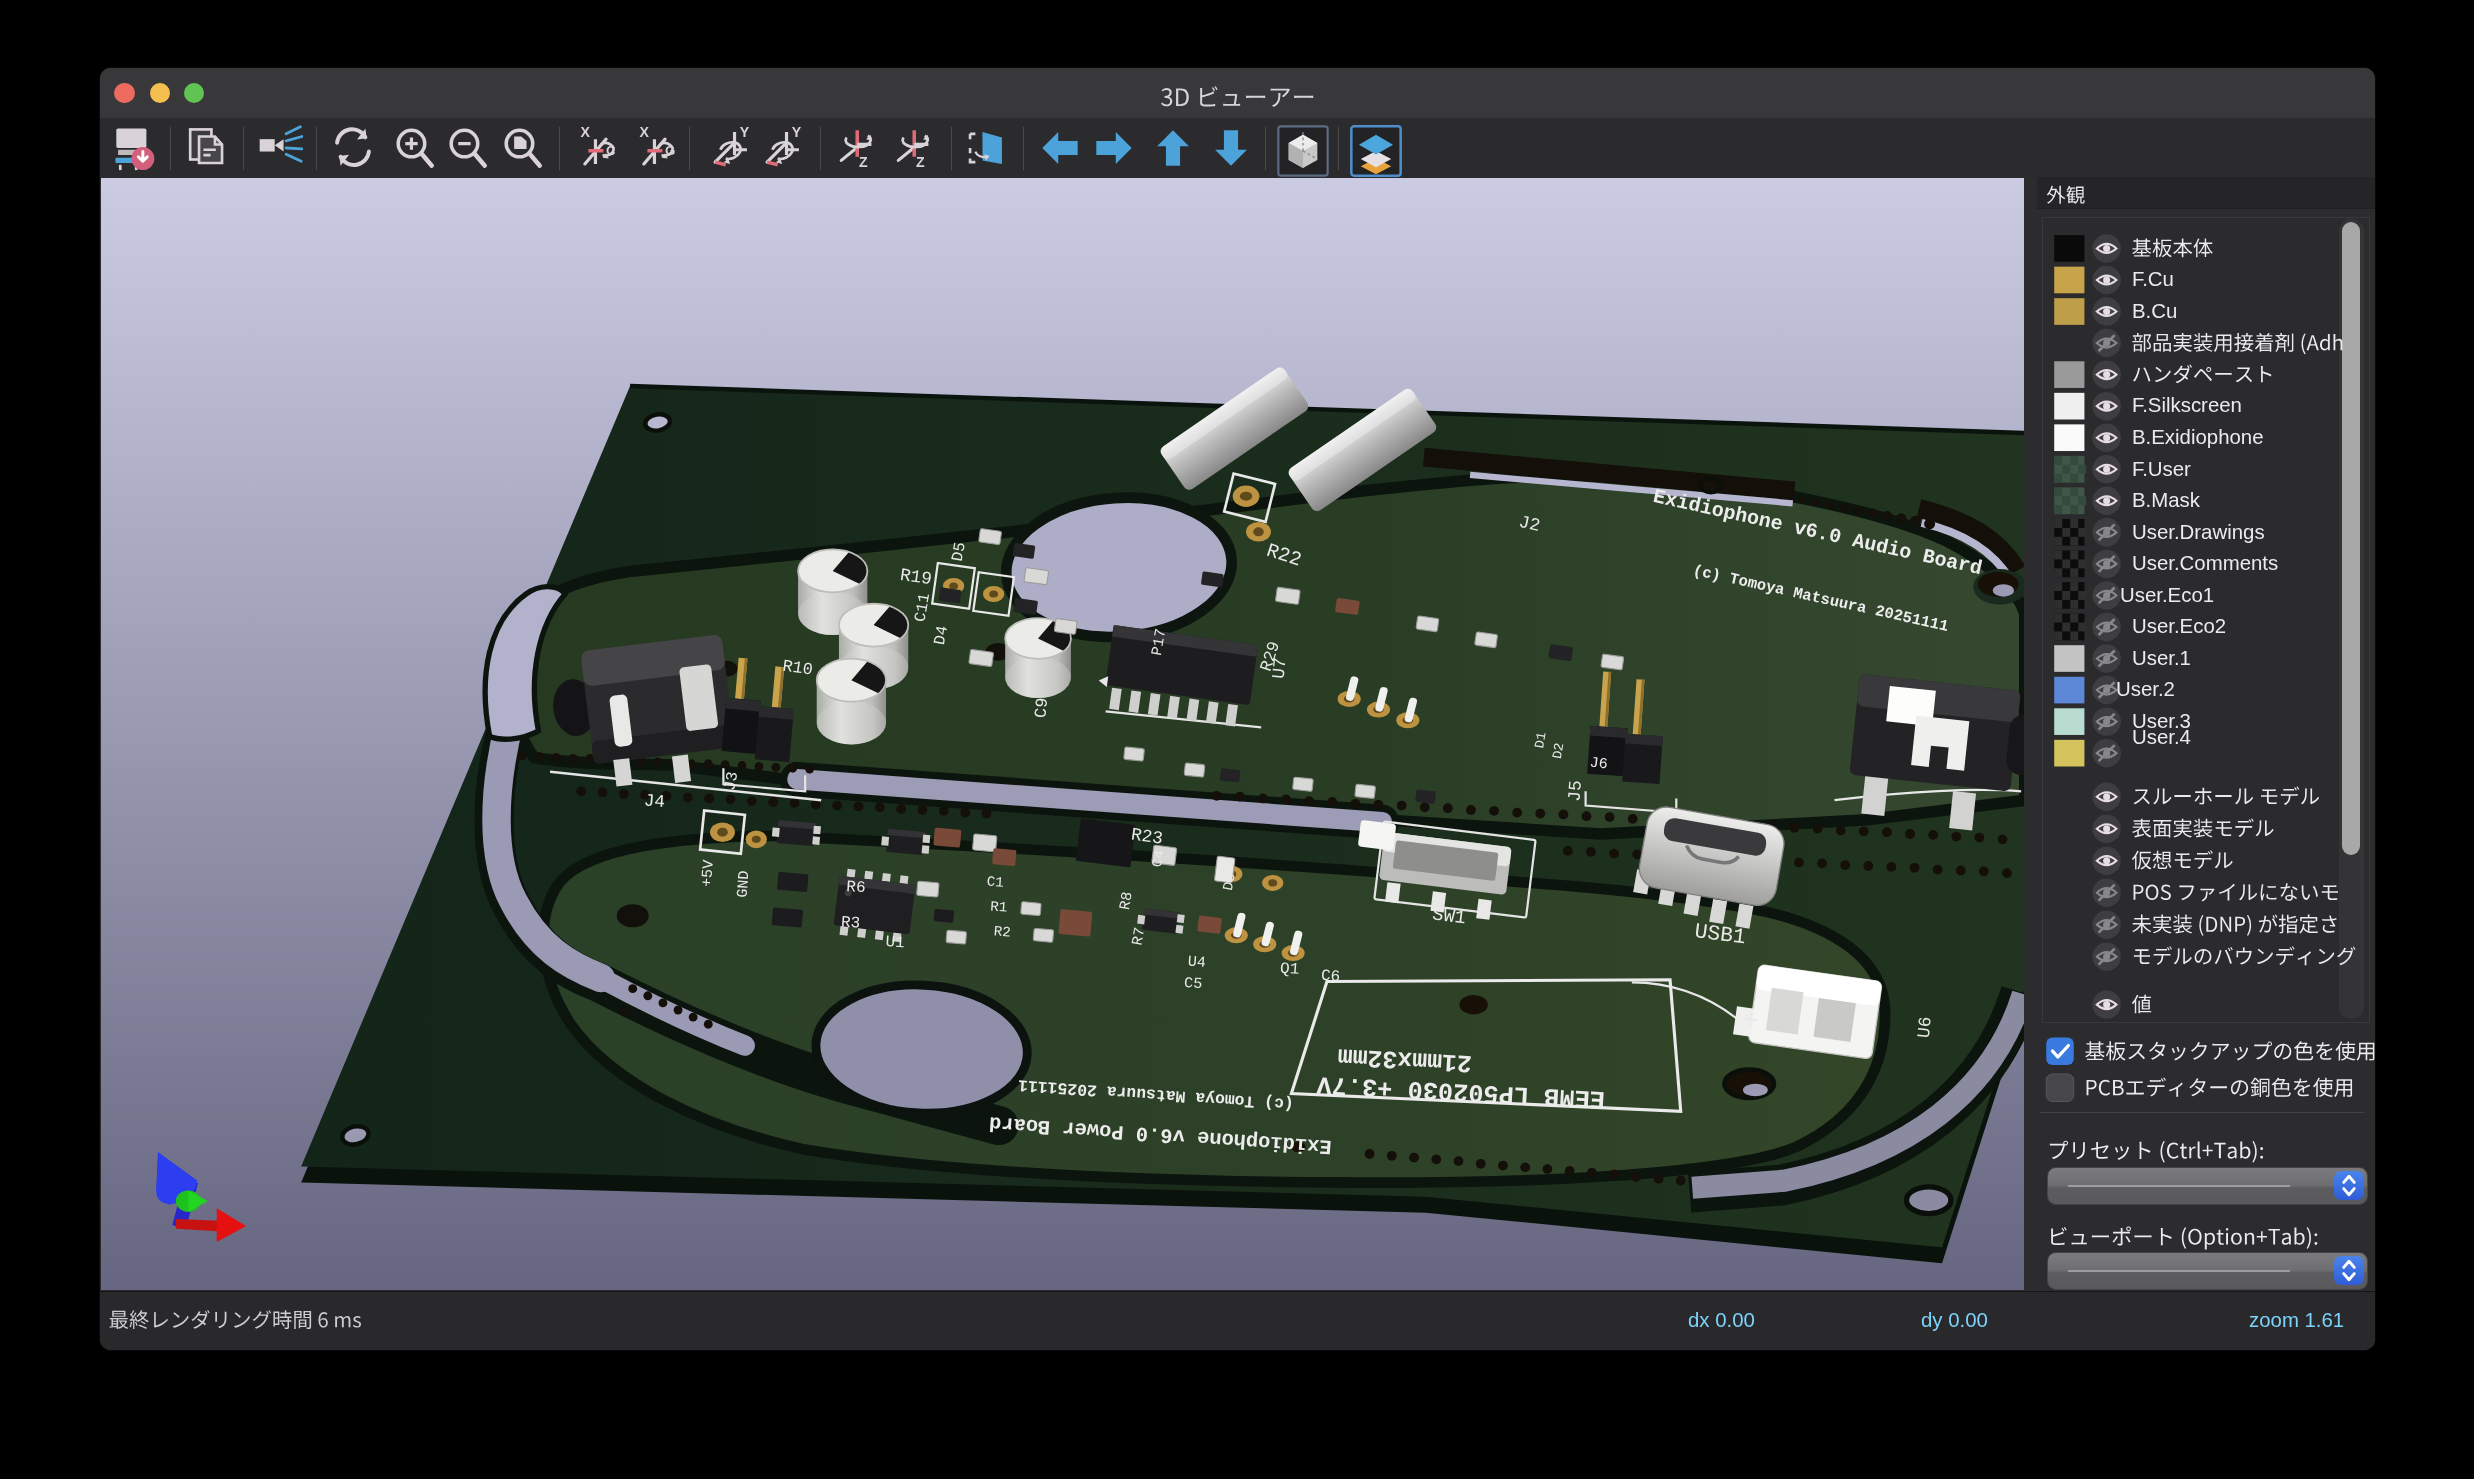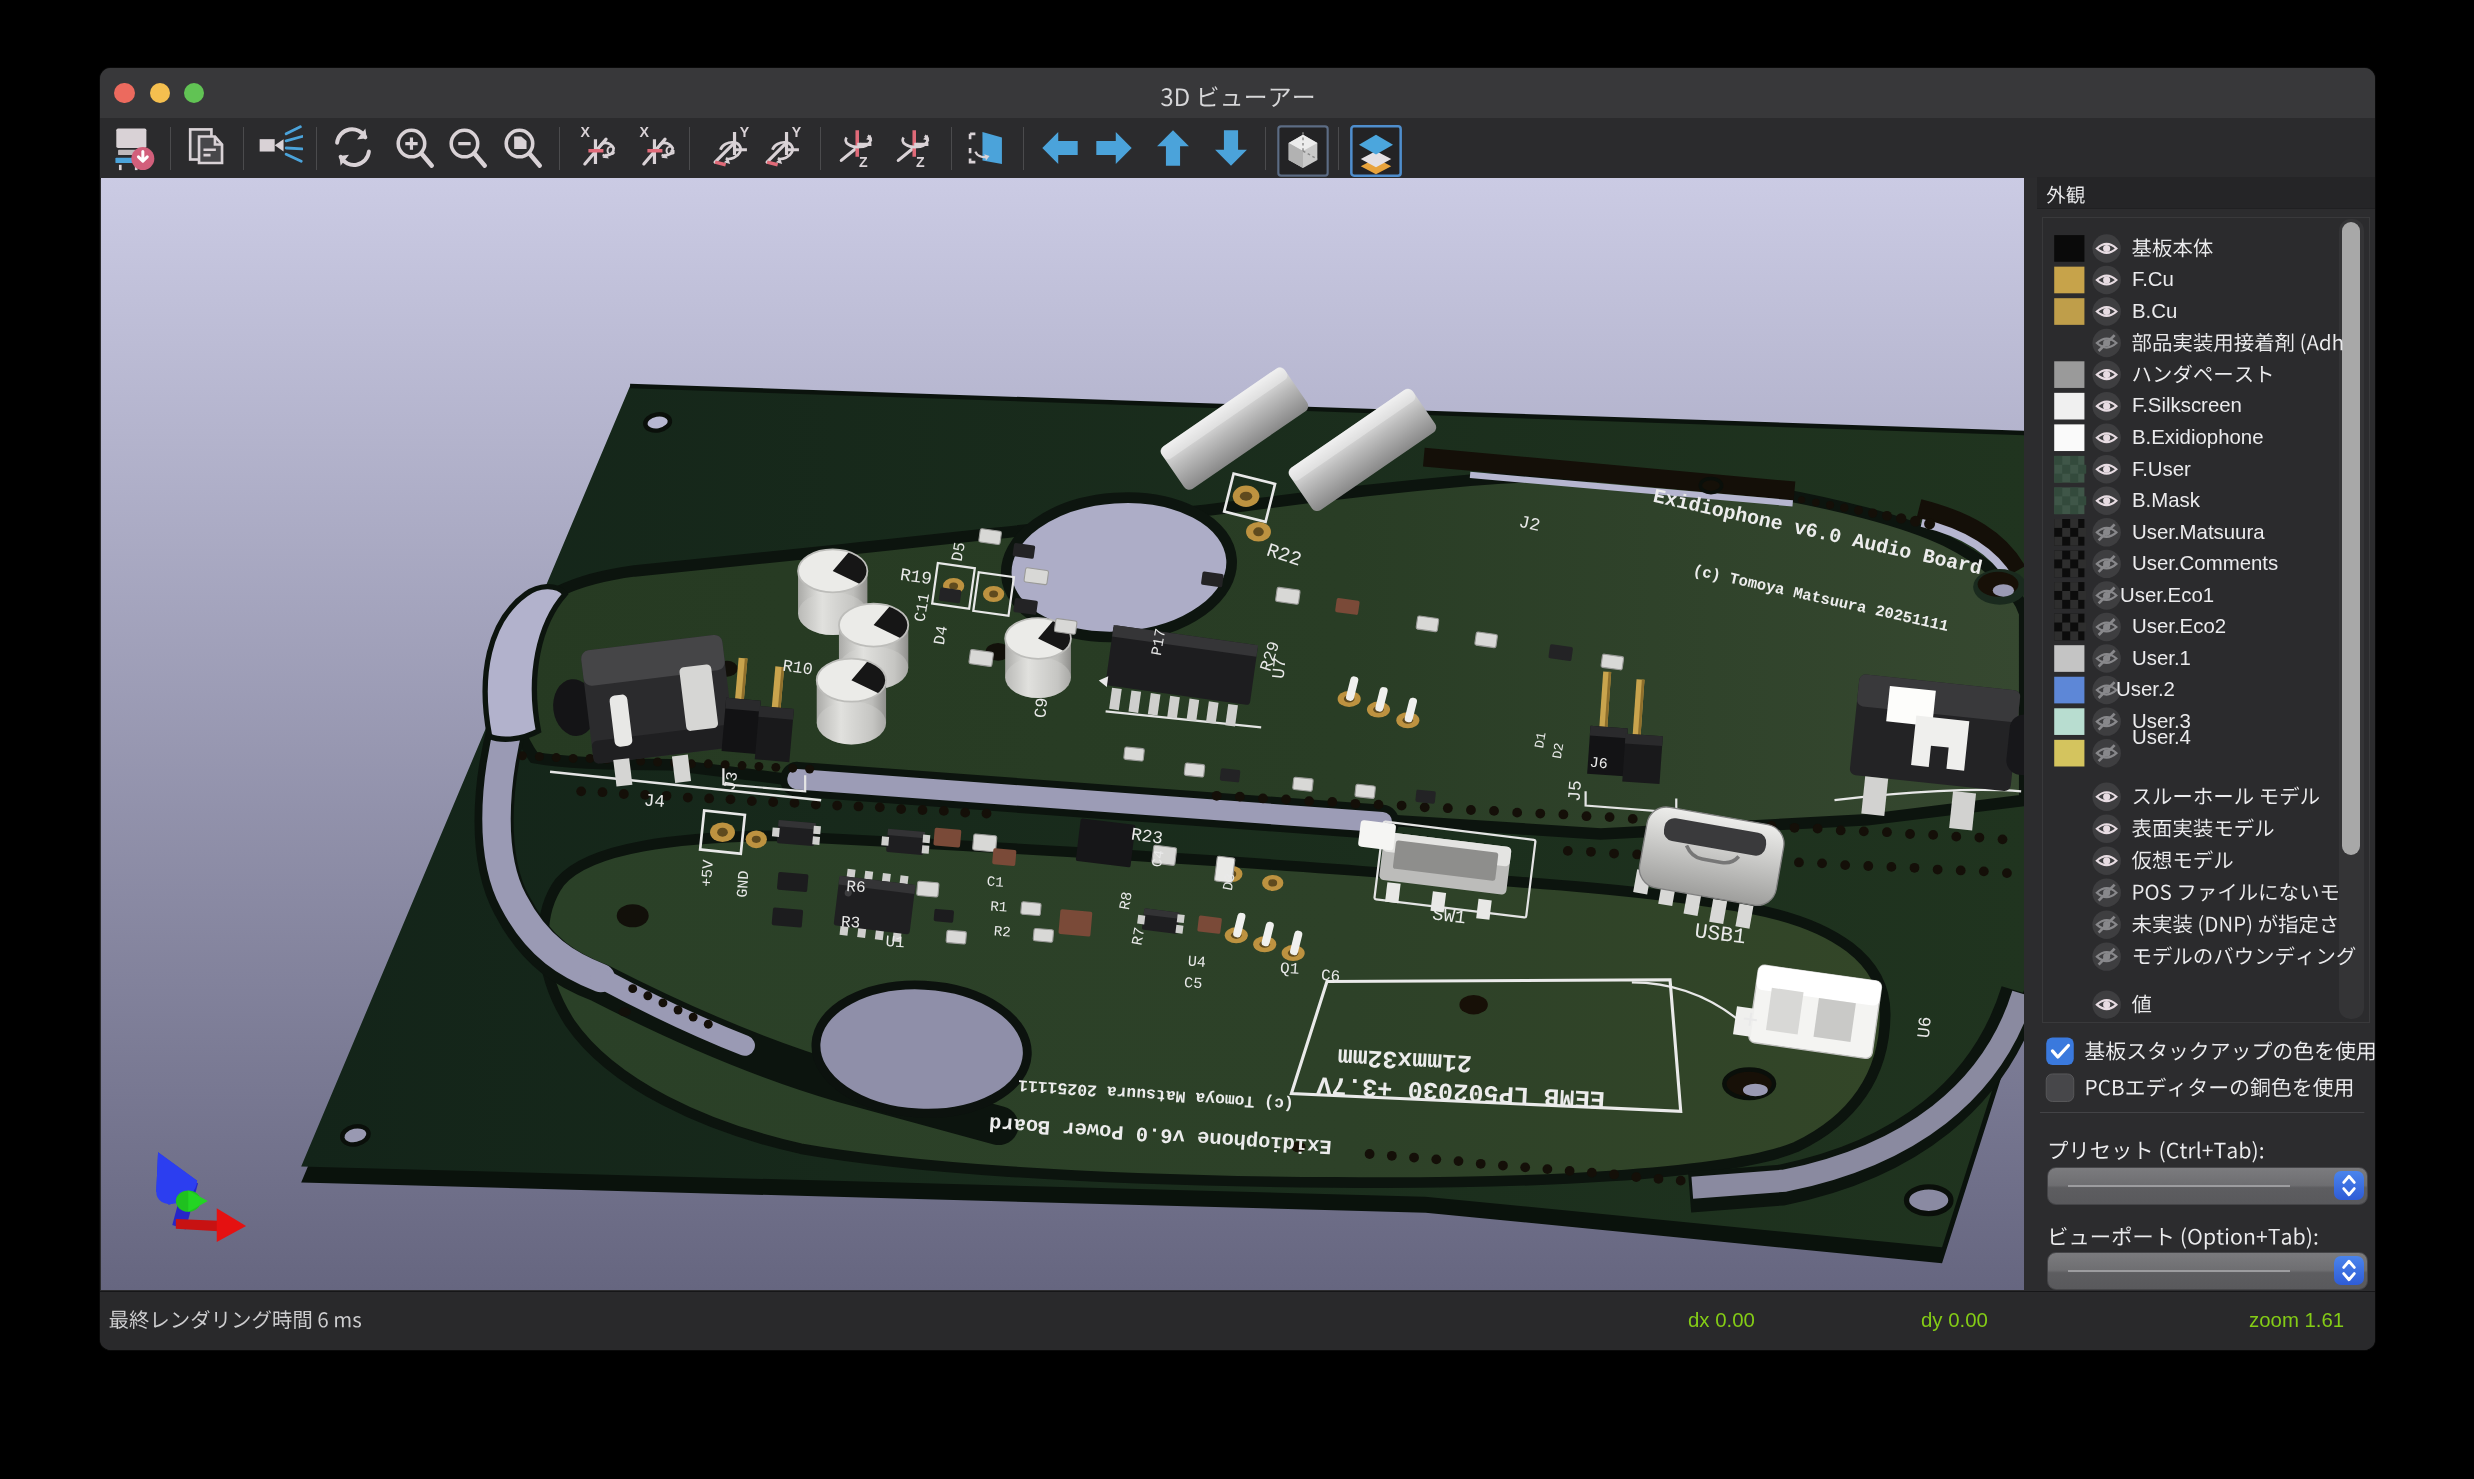--- a/index.html
+++ b/index.html
@@ -9,21 +9,21 @@
 #tool{position:absolute;left:0;top:50px;width:100%;height:60px;background:#2b2b2d;border-bottom:0.9px solid #1d1d1f}
 .sep{position:absolute;top:9px;width:0.9px;height:43px;background:#4b4b4d}
 .ticon{position:absolute;top:7.1px}
 #vp{position:absolute;left:0.9px;top:110px;width:1923px;height:1112px;
 background:linear-gradient(180deg,#cbcbe4 0%,#666680 100%)}
 #rp{position:absolute;left:1924px;top:110px;width:393px;height:1113px;background:#2c2c2e}
 #rphead{position:absolute;left:13.3px;top:-0.9px;width:338px;height:31px;background:#252527;border-bottom:0.9px solid #202022}
 #list{position:absolute;left:18px;top:39px;width:326px;height:804px;background:#2b2b2d;border:0.9px solid #39393b}
 .rowlab{position:absolute;left:107px;font-size:20.4px;color:#ebebed;white-space:nowrap}
 #sbar{position:absolute;left:0;top:1223px;width:100%;height:59px;background:#29292b;border-top:0.9px solid #161618}
-.stxt{position:absolute;top:17px;font-size:20.4px;color:#84cc16}
+.stxt{position:absolute;top:17px;font-size:20.4px;color:#7dd3fc}
 .drop{position:absolute;left:23px;width:319px;height:36px;border-radius:9px;border:0.9px solid #454548;
 background:linear-gradient(180deg,#7b7b7e 0%,#6e6e71 48%,#5d5d60 55%,#59595c 100%)}
 .dline{position:absolute;left:19.6px;top:17px;height:1.8px;background:#9c9c9f}
 .dstep{position:absolute;right:2.7px;top:2.7px;width:30px;height:29px;border-radius:7.1px;
 background:linear-gradient(180deg,#4a84ec,#2f5cd6)}
 </style></head>
 <body>
 <div id="win">
   <div id="tbar">
     <div class="tl" style="left:14.2px;background:#ec6a5e"></div>
@@ -853,21 +853,21 @@
         <rect x="18" y="1051" width="365" height="1" fill="#48484b"></rect>
         <path transform="translate(26.0,1103.0)" d="M19.3 -17.2 Q19.3 -16.6 19.8 -16.1 Q20.2 -15.7 20.9 -15.7 Q21.6 -15.7 22.0 -16.1 Q22.5 -16.6 22.5 -17.2 Q22.5 -17.9 22.0 -18.4 Q21.6 -18.8 20.9 -18.8 Q20.2 -18.8 19.8 -18.4 Q19.3 -17.9 19.3 -17.2 Z M18.2 -17.2 Q18.2 -18.0 18.6 -18.6 Q19.0 -19.2 19.6 -19.6 Q20.2 -19.9 20.9 -19.9 Q21.7 -19.9 22.3 -19.6 Q22.9 -19.2 23.2 -18.6 Q23.6 -18.0 23.6 -17.2 Q23.6 -16.5 23.2 -15.9 Q22.9 -15.3 22.3 -14.9 Q21.7 -14.5 20.9 -14.5 Q20.2 -14.5 19.6 -14.9 Q19.0 -15.3 18.6 -15.9 Q18.2 -16.5 18.2 -17.2 Z M20.3 -15.6 Q20.2 -15.4 20.1 -15.1 Q20.0 -14.8 20.0 -14.4 Q19.8 -13.5 19.4 -12.3 Q19.1 -11.2 18.7 -10.0 Q18.2 -8.8 17.7 -7.6 Q17.1 -6.5 16.4 -5.6 Q15.3 -4.2 13.9 -3.0 Q12.6 -1.8 10.8 -0.8 Q9.1 0.2 6.9 0.8 L5.3 -1.0 Q7.6 -1.5 9.3 -2.4 Q11.1 -3.2 12.4 -4.4 Q13.6 -5.5 14.7 -6.7 Q15.5 -7.8 16.1 -9.2 Q16.8 -10.6 17.2 -12.0 Q17.6 -13.4 17.8 -14.5 Q17.4 -14.5 16.5 -14.5 Q15.6 -14.5 14.3 -14.5 Q13.0 -14.5 11.6 -14.5 Q10.3 -14.5 9.0 -14.5 Q7.7 -14.5 6.8 -14.5 Q5.9 -14.5 5.5 -14.5 Q4.8 -14.5 4.2 -14.5 Q3.6 -14.5 3.1 -14.5 L3.1 -16.6 Q3.5 -16.6 3.9 -16.5 Q4.3 -16.5 4.7 -16.5 Q5.1 -16.4 5.5 -16.4 Q5.8 -16.4 6.5 -16.4 Q7.3 -16.4 8.3 -16.4 Q9.3 -16.4 10.5 -16.4 Q11.7 -16.4 12.8 -16.4 Q14.0 -16.4 14.9 -16.4 Q15.9 -16.4 16.6 -16.4 Q17.3 -16.4 17.6 -16.4 Q17.8 -16.4 18.2 -16.5 Q18.5 -16.5 18.8 -16.6 L20.3 -15.6 Z M42.6 -18.2 Q42.6 -17.8 42.6 -17.2 Q42.5 -16.7 42.5 -16.1 Q42.5 -15.7 42.5 -14.9 Q42.5 -14.2 42.5 -13.4 Q42.5 -12.7 42.5 -12.2 Q42.5 -10.1 42.4 -8.6 Q42.2 -7.1 41.9 -6.0 Q41.6 -4.9 41.2 -4.1 Q40.7 -3.3 40.0 -2.5 Q39.3 -1.6 38.3 -0.9 Q37.3 -0.2 36.2 0.2 Q35.2 0.7 34.3 1.0 L32.8 -0.7 Q34.4 -1.1 35.9 -1.8 Q37.4 -2.6 38.5 -3.9 Q39.1 -4.6 39.5 -5.4 Q39.9 -6.2 40.1 -7.1 Q40.3 -8.1 40.4 -9.4 Q40.5 -10.6 40.5 -12.3 Q40.5 -12.8 40.5 -13.5 Q40.5 -14.3 40.5 -15.0 Q40.5 -15.7 40.5 -16.1 Q40.5 -16.7 40.5 -17.2 Q40.4 -17.8 40.4 -18.2 L42.6 -18.2 Z M31.5 -18.0 Q31.5 -17.7 31.4 -17.2 Q31.4 -16.7 31.4 -16.3 Q31.4 -16.1 31.4 -15.5 Q31.4 -15.0 31.4 -14.1 Q31.4 -13.3 31.4 -12.4 Q31.4 -11.5 31.4 -10.6 Q31.4 -9.8 31.4 -9.2 Q31.4 -8.5 31.4 -8.3 Q31.4 -7.8 31.4 -7.3 Q31.5 -6.8 31.5 -6.5 L29.3 -6.5 Q29.3 -6.7 29.4 -7.2 Q29.4 -7.8 29.4 -8.3 Q29.4 -8.5 29.4 -9.2 Q29.4 -9.8 29.4 -10.7 Q29.4 -11.5 29.4 -12.4 Q29.4 -13.3 29.4 -14.1 Q29.4 -15.0 29.4 -15.5 Q29.4 -16.1 29.4 -16.3 Q29.4 -16.6 29.4 -17.2 Q29.3 -17.7 29.3 -18.0 L31.5 -18.0 Z M55.3 -3.1 Q55.3 -3.6 55.3 -4.6 Q55.3 -5.7 55.3 -6.9 Q55.3 -8.2 55.3 -9.6 Q55.3 -11.0 55.3 -12.3 Q55.3 -13.6 55.3 -14.6 Q55.3 -15.7 55.3 -16.3 Q55.3 -16.7 55.3 -17.1 Q55.3 -17.5 55.3 -17.8 Q55.2 -18.2 55.2 -18.5 L57.5 -18.5 Q57.4 -18.0 57.3 -17.4 Q57.3 -16.9 57.3 -16.3 Q57.3 -15.7 57.3 -14.7 Q57.3 -13.7 57.3 -12.4 Q57.3 -11.2 57.3 -9.9 Q57.3 -8.6 57.3 -7.4 Q57.3 -6.2 57.3 -5.2 Q57.3 -4.2 57.3 -3.6 Q57.3 -2.8 57.6 -2.3 Q57.8 -1.8 58.6 -1.6 Q59.3 -1.4 60.8 -1.4 Q62.2 -1.4 63.4 -1.5 Q64.7 -1.6 65.9 -1.7 Q67.1 -1.9 68.2 -2.1 L68.2 -0.1 Q67.1 0.1 65.9 0.2 Q64.8 0.3 63.4 0.4 Q62.1 0.4 60.6 0.4 Q59.0 0.4 57.9 0.2 Q56.9 -0.0 56.3 -0.4 Q55.8 -0.9 55.5 -1.5 Q55.3 -2.2 55.3 -3.1 Z M69.3 -13.8 Q69.2 -13.6 69.0 -13.4 Q68.8 -13.1 68.7 -12.8 Q68.3 -12.1 67.7 -11.2 Q67.2 -10.3 66.5 -9.4 Q65.9 -8.4 65.2 -7.5 Q64.5 -6.6 63.8 -5.9 L62.1 -6.9 Q63.0 -7.7 63.8 -8.7 Q64.7 -9.8 65.3 -10.8 Q66.0 -11.9 66.4 -12.6 Q66.2 -12.5 65.4 -12.4 Q64.6 -12.2 63.3 -11.9 Q62.0 -11.7 60.5 -11.4 Q58.9 -11.1 57.3 -10.7 Q55.7 -10.4 54.2 -10.1 Q52.7 -9.8 51.6 -9.6 Q50.4 -9.3 49.8 -9.2 L49.4 -11.2 Q50.1 -11.3 51.2 -11.5 Q52.4 -11.7 53.9 -11.9 Q55.3 -12.2 56.9 -12.5 Q58.5 -12.8 60.0 -13.1 Q61.6 -13.5 62.9 -13.7 Q64.3 -14.0 65.2 -14.2 Q66.2 -14.4 66.6 -14.5 Q67.0 -14.6 67.3 -14.7 Q67.6 -14.8 67.9 -14.9 L69.3 -13.8 Z M83.6 -13.8 Q83.8 -13.5 84.0 -12.8 Q84.3 -12.1 84.6 -11.3 Q84.9 -10.5 85.1 -9.8 Q85.4 -9.0 85.5 -8.7 L83.7 -8.0 Q83.6 -8.4 83.4 -9.1 Q83.2 -9.8 82.9 -10.6 Q82.6 -11.4 82.3 -12.1 Q82.0 -12.8 81.8 -13.2 L83.6 -13.8 Z M92.3 -12.5 Q92.2 -12.1 92.1 -11.8 Q92.0 -11.5 91.9 -11.3 Q91.4 -9.3 90.6 -7.4 Q89.8 -5.5 88.5 -3.9 Q86.9 -1.8 84.8 -0.4 Q82.7 1.0 80.7 1.8 L79.1 0.2 Q80.5 -0.2 81.9 -1.0 Q83.3 -1.7 84.6 -2.7 Q85.9 -3.7 86.9 -4.9 Q87.8 -6.0 88.4 -7.3 Q89.1 -8.6 89.6 -10.1 Q90.0 -11.6 90.2 -13.1 L92.3 -12.5 Z M78.0 -12.6 Q78.2 -12.2 78.5 -11.5 Q78.8 -10.8 79.1 -10.0 Q79.4 -9.2 79.7 -8.4 Q80.0 -7.7 80.2 -7.2 L78.4 -6.5 Q78.2 -7.0 78.0 -7.8 Q77.7 -8.5 77.4 -9.4 Q77.0 -10.2 76.7 -10.9 Q76.4 -11.6 76.2 -11.9 L78.0 -12.6 Z M104.1 -2.1 Q104.1 -2.5 104.1 -3.5 Q104.1 -4.5 104.1 -5.9 Q104.1 -7.3 104.1 -8.8 Q104.1 -10.4 104.1 -11.9 Q104.1 -13.3 104.1 -14.5 Q104.1 -15.6 104.1 -16.1 Q104.1 -16.6 104.0 -17.3 Q104.0 -18.0 103.9 -18.6 L106.2 -18.6 Q106.2 -18.0 106.1 -17.3 Q106.1 -16.6 106.1 -16.1 Q106.1 -15.1 106.1 -13.8 Q106.1 -12.5 106.1 -11.0 Q106.1 -9.6 106.1 -8.1 Q106.1 -6.7 106.1 -5.4 Q106.1 -4.2 106.1 -3.3 Q106.1 -2.4 106.1 -2.1 Q106.1 -1.7 106.1 -1.2 Q106.1 -0.7 106.2 -0.2 Q106.2 0.3 106.2 0.7 L103.9 0.7 Q104.0 0.1 104.1 -0.7 Q104.1 -1.5 104.1 -2.1 Z M105.7 -12.3 Q106.8 -11.9 108.3 -11.4 Q109.7 -11.0 111.2 -10.4 Q112.7 -9.8 114.0 -9.3 Q115.3 -8.7 116.3 -8.2 L115.5 -6.2 Q114.5 -6.7 113.2 -7.3 Q111.9 -7.9 110.5 -8.4 Q109.2 -9.0 107.9 -9.4 Q106.7 -9.9 105.7 -10.2 L105.7 -12.3 Z M131.1 4.7 Q129.5 2.0 128.5 -1.0 Q127.6 -3.9 127.6 -7.5 Q127.6 -11.0 128.5 -14.0 Q129.5 -16.9 131.1 -19.6 L132.5 -19.0 Q130.9 -16.5 130.2 -13.5 Q129.4 -10.5 129.4 -7.5 Q129.4 -4.4 130.2 -1.4 Q130.9 1.5 132.5 4.1 L131.1 4.7 Z M142.5 0.3 Q140.9 0.3 139.5 -0.3 Q138.1 -0.9 137.1 -2.1 Q136.0 -3.3 135.4 -5.0 Q134.9 -6.7 134.9 -8.8 Q134.9 -10.9 135.5 -12.6 Q136.1 -14.3 137.1 -15.5 Q138.2 -16.7 139.6 -17.3 Q141.0 -17.9 142.7 -17.9 Q144.3 -17.9 145.5 -17.2 Q146.7 -16.6 147.5 -15.8 L146.3 -14.3 Q145.6 -15.1 144.7 -15.5 Q143.8 -16.0 142.7 -16.0 Q141.0 -16.0 139.8 -15.1 Q138.5 -14.2 137.9 -12.6 Q137.2 -11.0 137.2 -8.8 Q137.2 -6.6 137.8 -5.0 Q138.5 -3.4 139.7 -2.5 Q141.0 -1.6 142.6 -1.6 Q143.9 -1.6 144.9 -2.2 Q145.9 -2.7 146.7 -3.6 L147.9 -2.2 Q146.9 -1.0 145.6 -0.3 Q144.3 0.3 142.5 0.3 Z M155.1 0.3 Q153.7 0.3 152.9 -0.2 Q152.1 -0.8 151.8 -1.7 Q151.4 -2.7 151.4 -4.0 L151.4 -11.2 L149.5 -11.2 L149.5 -12.9 L151.5 -13.0 L151.8 -16.7 L153.6 -16.7 L153.6 -13.0 L157.1 -13.0 L157.1 -11.2 L153.6 -11.2 L153.6 -4.0 Q153.6 -2.8 154.0 -2.1 Q154.5 -1.5 155.6 -1.5 Q156.0 -1.5 156.4 -1.6 Q156.8 -1.7 157.1 -1.8 L157.5 -0.2 Q157.0 0.0 156.3 0.2 Q155.7 0.3 155.1 0.3 Z M160.1 -0.0 L160.1 -13.0 L161.8 -13.0 L162.1 -10.7 L162.1 -10.7 Q162.8 -11.9 163.8 -12.6 Q164.7 -13.4 165.8 -13.4 Q166.3 -13.4 166.6 -13.3 Q166.9 -13.2 167.2 -13.1 L166.8 -11.2 Q166.5 -11.3 166.2 -11.3 Q165.9 -11.4 165.5 -11.4 Q164.7 -11.4 163.8 -10.7 Q162.9 -10.0 162.2 -8.4 L162.2 -0.0 L160.1 -0.0 Z M171.7 0.3 Q170.9 0.3 170.4 -0.0 Q169.8 -0.4 169.6 -1.0 Q169.4 -1.7 169.4 -2.6 L169.4 -19.1 L171.6 -19.1 L171.6 -2.5 Q171.6 -2.0 171.8 -1.7 Q171.9 -1.5 172.2 -1.5 Q172.3 -1.5 172.4 -1.5 Q172.5 -1.5 172.6 -1.6 L172.9 0.1 Q172.7 0.2 172.4 0.3 Q172.1 0.3 171.7 0.3 Z M179.8 -2.8 L179.8 -8.0 L174.9 -8.0 L174.9 -9.7 L179.8 -9.7 L179.8 -14.9 L181.5 -14.9 L181.5 -9.7 L186.4 -9.7 L186.4 -8.0 L181.5 -8.0 L181.5 -2.8 L179.8 -2.8 Z M193.3 -0.0 L193.3 -15.7 L188.0 -15.7 L188.0 -17.6 L200.9 -17.6 L200.9 -15.7 L195.6 -15.7 L195.6 -0.0 L193.3 -0.0 Z M206.9 0.3 Q205.8 0.3 204.9 -0.1 Q204.1 -0.6 203.6 -1.4 Q203.1 -2.2 203.1 -3.4 Q203.1 -5.5 205.0 -6.7 Q206.9 -7.8 211.1 -8.3 Q211.1 -9.1 210.8 -9.9 Q210.6 -10.6 210.0 -11.1 Q209.5 -11.5 208.4 -11.5 Q207.2 -11.5 206.2 -11.1 Q205.2 -10.7 204.5 -10.1 L203.6 -11.7 Q204.2 -12.1 205.0 -12.4 Q205.8 -12.8 206.7 -13.1 Q207.7 -13.4 208.7 -13.4 Q210.3 -13.4 211.3 -12.7 Q212.3 -12.0 212.8 -10.8 Q213.2 -9.6 213.2 -8.0 L213.2 -0.0 L211.5 -0.0 L211.3 -1.6 L211.2 -1.6 Q210.3 -0.8 209.2 -0.2 Q208.1 0.3 206.9 0.3 Z M207.5 -1.5 Q208.4 -1.5 209.3 -1.9 Q210.1 -2.3 211.1 -3.2 L211.1 -6.8 Q208.9 -6.6 207.6 -6.1 Q206.3 -5.7 205.7 -5.0 Q205.2 -4.4 205.2 -3.5 Q205.2 -2.4 205.9 -1.9 Q206.5 -1.5 207.5 -1.5 Z M223.1 0.3 Q222.2 0.3 221.2 -0.1 Q220.3 -0.6 219.4 -1.3 L219.3 -1.3 L219.1 -0.0 L217.4 -0.0 L217.4 -19.1 L219.6 -19.1 L219.6 -13.9 L219.5 -11.5 Q220.4 -12.3 221.4 -12.8 Q222.5 -13.4 223.6 -13.4 Q225.3 -13.4 226.4 -12.5 Q227.6 -11.7 228.2 -10.2 Q228.8 -8.8 228.8 -6.7 Q228.8 -4.5 228.0 -2.9 Q227.2 -1.3 225.9 -0.5 Q224.6 0.3 223.1 0.3 Z M222.8 -1.5 Q223.8 -1.5 224.7 -2.1 Q225.5 -2.8 226.0 -3.9 Q226.5 -5.1 226.5 -6.7 Q226.5 -8.1 226.2 -9.2 Q225.8 -10.3 225.1 -10.9 Q224.3 -11.5 223.0 -11.5 Q222.2 -11.5 221.4 -11.1 Q220.5 -10.6 219.6 -9.7 L219.6 -2.9 Q220.4 -2.1 221.3 -1.8 Q222.1 -1.5 222.8 -1.5 Z M232.4 4.7 L231.0 4.1 Q232.6 1.5 233.3 -1.4 Q234.1 -4.4 234.1 -7.5 Q234.1 -10.5 233.3 -13.5 Q232.6 -16.5 231.0 -19.0 L232.4 -19.6 Q234.0 -16.9 235.0 -14.0 Q235.9 -11.0 235.9 -7.5 Q235.9 -3.9 235.0 -1.0 Q234.0 2.0 232.4 4.7 Z M241.4 -9.4 Q240.8 -9.4 240.3 -9.8 Q239.9 -10.3 239.9 -11.0 Q239.9 -11.8 240.3 -12.3 Q240.8 -12.7 241.4 -12.7 Q242.1 -12.7 242.6 -12.3 Q243.0 -11.8 243.0 -11.0 Q243.0 -10.3 242.6 -9.8 Q242.1 -9.4 241.4 -9.4 Z M241.4 0.3 Q240.8 0.3 240.3 -0.1 Q239.9 -0.6 239.9 -1.3 Q239.9 -2.1 240.3 -2.6 Q240.8 -3.0 241.4 -3.0 Q242.1 -3.0 242.6 -2.6 Q243.0 -2.1 243.0 -1.3 Q243.0 -0.6 242.6 -0.1 Q242.1 0.3 241.4 0.3 Z" fill="#ebebed"></path>
         <path transform="translate(26.0,1200.0)" d="M17.5 -18.8 Q17.8 -18.4 18.1 -17.8 Q18.5 -17.2 18.8 -16.6 Q19.2 -16.0 19.4 -15.5 L18.1 -14.9 Q17.8 -15.7 17.2 -16.6 Q16.7 -17.6 16.2 -18.3 L17.5 -18.8 Z M20.1 -19.8 Q20.4 -19.3 20.8 -18.7 Q21.2 -18.1 21.5 -17.5 Q21.9 -17.0 22.1 -16.5 L20.8 -15.9 Q20.4 -16.7 19.9 -17.6 Q19.4 -18.5 18.8 -19.2 L20.1 -19.8 Z M6.7 -18.0 Q6.7 -17.6 6.6 -17.1 Q6.6 -16.6 6.6 -16.1 Q6.6 -15.8 6.6 -14.8 Q6.6 -13.9 6.6 -12.6 Q6.6 -11.3 6.6 -9.9 Q6.6 -8.5 6.6 -7.1 Q6.6 -5.8 6.6 -4.8 Q6.6 -3.8 6.6 -3.4 Q6.6 -2.5 7.0 -2.1 Q7.4 -1.8 8.2 -1.6 Q8.8 -1.5 9.7 -1.5 Q10.5 -1.4 11.4 -1.4 Q12.4 -1.4 13.5 -1.5 Q14.6 -1.5 15.7 -1.6 Q16.9 -1.7 17.9 -1.8 Q18.9 -2.0 19.6 -2.2 L19.6 -0.0 Q18.6 0.2 17.2 0.3 Q15.7 0.4 14.2 0.4 Q12.6 0.5 11.3 0.5 Q10.3 0.5 9.2 0.4 Q8.2 0.4 7.5 0.3 Q6.1 0.0 5.4 -0.7 Q4.6 -1.4 4.6 -2.9 Q4.6 -3.4 4.6 -4.5 Q4.6 -5.6 4.6 -7.0 Q4.6 -8.4 4.6 -9.9 Q4.6 -11.3 4.6 -12.6 Q4.6 -13.9 4.6 -14.8 Q4.6 -15.8 4.6 -16.1 Q4.6 -16.4 4.6 -16.7 Q4.6 -17.0 4.6 -17.4 Q4.5 -17.7 4.5 -18.0 L6.7 -18.0 Z M5.7 -10.4 Q6.8 -10.7 8.1 -11.0 Q9.4 -11.4 10.7 -11.8 Q12.1 -12.2 13.4 -12.6 Q14.7 -13.1 15.7 -13.6 Q16.2 -13.8 16.8 -14.1 Q17.3 -14.3 17.8 -14.7 L18.7 -12.7 Q18.1 -12.5 17.5 -12.2 Q16.9 -12.0 16.4 -11.8 Q15.3 -11.3 13.9 -10.9 Q12.5 -10.4 11.0 -9.9 Q9.6 -9.5 8.2 -9.1 Q6.8 -8.7 5.7 -8.5 L5.7 -10.4 Z M41.7 -11.4 Q41.6 -11.2 41.6 -11.0 Q41.5 -10.8 41.5 -10.7 Q41.5 -10.1 41.3 -9.2 Q41.2 -8.3 41.0 -7.1 Q40.9 -6.0 40.7 -4.9 Q40.5 -3.8 40.4 -2.8 Q40.3 -1.9 40.2 -1.4 L38.1 -1.4 Q38.2 -1.8 38.4 -2.7 Q38.5 -3.5 38.7 -4.6 Q38.8 -5.7 39.0 -6.8 Q39.1 -7.9 39.2 -8.8 Q39.4 -9.7 39.4 -10.1 Q38.9 -10.1 38.1 -10.1 Q37.2 -10.1 36.2 -10.1 Q35.2 -10.1 34.3 -10.1 Q33.3 -10.1 32.7 -10.1 Q32.0 -10.1 31.8 -10.1 Q31.2 -10.1 30.8 -10.1 Q30.3 -10.1 29.8 -10.1 L29.8 -12.1 Q30.1 -12.0 30.4 -12.0 Q30.8 -12.0 31.1 -12.0 Q31.4 -12.0 31.7 -12.0 Q32.0 -12.0 32.7 -12.0 Q33.4 -12.0 34.3 -12.0 Q35.2 -12.0 36.2 -12.0 Q37.1 -12.0 37.9 -12.0 Q38.6 -12.0 39.0 -12.0 Q39.2 -12.0 39.5 -12.0 Q39.7 -12.0 39.9 -12.0 Q40.1 -12.1 40.2 -12.1 L41.7 -11.4 Z M27.6 -2.2 Q28.0 -2.2 28.5 -2.1 Q29.0 -2.1 29.6 -2.1 Q29.9 -2.1 30.9 -2.1 Q31.9 -2.1 33.2 -2.1 Q34.6 -2.1 36.1 -2.1 Q37.6 -2.1 39.0 -2.1 Q40.4 -2.1 41.4 -2.1 Q42.3 -2.1 42.7 -2.1 Q43.0 -2.1 43.6 -2.1 Q44.2 -2.1 44.5 -2.2 L44.5 -0.2 Q44.3 -0.2 44.0 -0.2 Q43.7 -0.2 43.3 -0.3 Q43.0 -0.3 42.7 -0.3 Q42.4 -0.3 41.4 -0.3 Q40.4 -0.3 39.0 -0.3 Q37.6 -0.3 36.1 -0.3 Q34.6 -0.3 33.2 -0.3 Q31.8 -0.3 30.8 -0.3 Q29.9 -0.3 29.6 -0.3 Q29.0 -0.3 28.6 -0.2 Q28.1 -0.2 27.6 -0.2 L27.6 -2.2 Z M50.4 -10.4 Q50.8 -10.4 51.3 -10.3 Q51.9 -10.3 52.5 -10.3 Q53.1 -10.3 53.8 -10.3 Q54.2 -10.3 55.0 -10.3 Q55.8 -10.3 56.9 -10.3 Q57.9 -10.3 59.1 -10.3 Q60.4 -10.3 61.6 -10.3 Q62.8 -10.3 63.9 -10.3 Q65.0 -10.3 65.8 -10.3 Q66.6 -10.3 67.0 -10.3 Q67.8 -10.3 68.5 -10.3 Q69.1 -10.4 69.5 -10.4 L69.5 -8.0 Q69.2 -8.1 68.5 -8.1 Q67.8 -8.2 67.0 -8.2 Q66.6 -8.2 65.8 -8.2 Q65.0 -8.2 63.9 -8.2 Q62.8 -8.2 61.6 -8.2 Q60.4 -8.2 59.2 -8.2 Q57.9 -8.2 56.9 -8.2 Q55.8 -8.2 55.0 -8.2 Q54.2 -8.2 53.8 -8.2 Q52.8 -8.2 51.9 -8.1 Q51.0 -8.1 50.4 -8.0 L50.4 -10.4 Z M90.1 -17.7 Q90.1 -17.1 90.6 -16.6 Q91.0 -16.2 91.6 -16.2 Q92.3 -16.2 92.7 -16.6 Q93.2 -17.1 93.2 -17.7 Q93.2 -18.4 92.7 -18.8 Q92.3 -19.3 91.6 -19.3 Q91.0 -19.3 90.6 -18.8 Q90.1 -18.4 90.1 -17.7 Z M89.0 -17.7 Q89.0 -18.5 89.4 -19.1 Q89.7 -19.7 90.3 -20.0 Q90.9 -20.4 91.6 -20.4 Q92.4 -20.4 93.0 -20.0 Q93.6 -19.7 93.9 -19.1 Q94.3 -18.5 94.3 -17.7 Q94.3 -17.0 93.9 -16.4 Q93.6 -15.8 93.0 -15.5 Q92.4 -15.1 91.6 -15.1 Q90.9 -15.1 90.3 -15.5 Q89.7 -15.8 89.4 -16.4 Q89.0 -17.0 89.0 -17.7 Z M85.0 -18.5 Q85.0 -18.3 84.9 -18.0 Q84.9 -17.7 84.9 -17.4 Q84.9 -17.0 84.9 -16.8 Q84.9 -16.2 84.9 -15.3 Q84.9 -14.5 84.9 -13.7 Q84.9 -12.9 84.9 -12.3 Q84.9 -11.9 84.9 -10.9 Q84.9 -10.0 84.9 -8.9 Q84.9 -7.7 84.9 -6.5 Q84.9 -5.3 84.9 -4.2 Q84.9 -3.0 84.9 -2.2 Q84.9 -1.3 84.9 -0.9 Q84.9 0.1 84.4 0.5 Q83.9 1.0 82.8 1.0 Q82.3 1.0 81.7 1.0 Q81.1 1.0 80.5 0.9 Q79.9 0.9 79.4 0.9 L79.2 -1.0 Q80.0 -0.9 80.8 -0.8 Q81.5 -0.8 82.0 -0.8 Q82.5 -0.8 82.7 -1.0 Q82.9 -1.2 82.9 -1.7 Q82.9 -2.0 82.9 -2.8 Q82.9 -3.7 82.9 -4.8 Q82.9 -5.9 82.9 -7.1 Q82.9 -8.3 82.9 -9.4 Q82.9 -10.5 82.9 -11.2 Q82.9 -12.0 82.9 -12.3 Q82.9 -12.8 82.9 -13.6 Q82.9 -14.4 82.9 -15.3 Q82.9 -16.2 82.9 -16.8 Q82.9 -17.2 82.9 -17.7 Q82.8 -18.2 82.8 -18.5 L85.0 -18.5 Z M74.2 -14.5 Q74.7 -14.4 75.2 -14.4 Q75.7 -14.3 76.2 -14.3 Q76.5 -14.3 77.4 -14.3 Q78.3 -14.3 79.6 -14.3 Q80.8 -14.3 82.3 -14.3 Q83.7 -14.3 85.2 -14.3 Q86.6 -14.3 87.9 -14.3 Q89.1 -14.3 90.0 -14.3 Q90.9 -14.3 91.2 -14.3 Q91.6 -14.3 92.2 -14.4 Q92.7 -14.4 93.2 -14.5 L93.2 -12.5 Q92.7 -12.5 92.2 -12.5 Q91.7 -12.5 91.2 -12.5 Q90.9 -12.5 90.0 -12.5 Q89.2 -12.5 87.9 -12.5 Q86.6 -12.5 85.2 -12.5 Q83.8 -12.5 82.3 -12.5 Q80.9 -12.5 79.6 -12.5 Q78.3 -12.5 77.5 -12.5 Q76.6 -12.5 76.3 -12.5 Q75.7 -12.5 75.2 -12.5 Q74.7 -12.5 74.2 -12.4 L74.2 -14.5 Z M79.7 -8.8 Q79.3 -8.0 78.8 -7.1 Q78.2 -6.2 77.5 -5.3 Q76.9 -4.4 76.3 -3.6 Q75.6 -2.8 75.1 -2.2 L73.5 -3.3 Q74.1 -3.9 74.7 -4.7 Q75.4 -5.4 76.0 -6.3 Q76.6 -7.2 77.2 -8.0 Q77.7 -8.9 78.0 -9.6 L79.7 -8.8 Z M89.8 -9.6 Q90.2 -9.0 90.8 -8.2 Q91.4 -7.4 92.0 -6.5 Q92.5 -5.7 93.0 -4.8 Q93.5 -4.0 93.9 -3.3 L92.1 -2.3 Q91.8 -3.1 91.3 -3.9 Q90.8 -4.8 90.3 -5.7 Q89.7 -6.6 89.1 -7.4 Q88.6 -8.2 88.1 -8.7 L89.8 -9.6 Z M98.4 -10.4 Q98.8 -10.4 99.3 -10.3 Q99.9 -10.3 100.5 -10.3 Q101.1 -10.3 101.8 -10.3 Q102.2 -10.3 103.0 -10.3 Q103.8 -10.3 104.9 -10.3 Q105.9 -10.3 107.1 -10.3 Q108.4 -10.3 109.6 -10.3 Q110.8 -10.3 111.9 -10.3 Q113.0 -10.3 113.8 -10.3 Q114.6 -10.3 115.0 -10.3 Q115.8 -10.3 116.5 -10.3 Q117.1 -10.4 117.5 -10.4 L117.5 -8.0 Q117.2 -8.1 116.5 -8.1 Q115.8 -8.2 115.0 -8.2 Q114.6 -8.2 113.8 -8.2 Q113.0 -8.2 111.9 -8.2 Q110.8 -8.2 109.6 -8.2 Q108.4 -8.2 107.2 -8.2 Q105.9 -8.2 104.9 -8.2 Q103.8 -8.2 103.0 -8.2 Q102.2 -8.2 101.8 -8.2 Q100.8 -8.2 99.9 -8.1 Q99.0 -8.1 98.4 -8.0 L98.4 -10.4 Z M128.1 -2.1 Q128.1 -2.5 128.1 -3.5 Q128.1 -4.5 128.1 -5.9 Q128.1 -7.3 128.1 -8.8 Q128.1 -10.4 128.1 -11.9 Q128.1 -13.3 128.1 -14.5 Q128.1 -15.6 128.1 -16.1 Q128.1 -16.6 128.0 -17.3 Q128.0 -18.0 127.9 -18.6 L130.2 -18.6 Q130.2 -18.0 130.1 -17.3 Q130.1 -16.6 130.1 -16.1 Q130.1 -15.1 130.1 -13.8 Q130.1 -12.5 130.1 -11.0 Q130.1 -9.6 130.1 -8.1 Q130.1 -6.7 130.1 -5.4 Q130.1 -4.2 130.1 -3.3 Q130.1 -2.4 130.1 -2.1 Q130.1 -1.7 130.1 -1.2 Q130.1 -0.7 130.2 -0.2 Q130.2 0.3 130.2 0.7 L127.9 0.7 Q128.0 0.1 128.1 -0.7 Q128.1 -1.5 128.1 -2.1 Z M129.7 -12.3 Q130.8 -11.9 132.3 -11.4 Q133.7 -11.0 135.2 -10.4 Q136.7 -9.8 138.0 -9.3 Q139.3 -8.7 140.3 -8.2 L139.5 -6.2 Q138.5 -6.7 137.2 -7.3 Q135.9 -7.9 134.5 -8.4 Q133.2 -9.0 131.9 -9.4 Q130.7 -9.9 129.7 -10.2 L129.7 -12.3 Z M155.1 4.7 Q153.5 2.0 152.5 -1.0 Q151.6 -3.9 151.6 -7.5 Q151.6 -11.0 152.5 -14.0 Q153.5 -16.9 155.1 -19.6 L156.5 -19.0 Q154.9 -16.5 154.2 -13.5 Q153.4 -10.5 153.4 -7.5 Q153.4 -4.4 154.2 -1.4 Q154.9 1.5 156.5 4.1 L155.1 4.7 Z M166.4 0.3 Q164.2 0.3 162.5 -0.8 Q160.8 -1.9 159.8 -4.0 Q158.9 -6.0 158.9 -8.9 Q158.9 -11.7 159.8 -13.7 Q160.8 -15.7 162.5 -16.8 Q164.2 -17.9 166.4 -17.9 Q168.6 -17.9 170.3 -16.8 Q172.0 -15.7 172.9 -13.7 Q173.9 -11.7 173.9 -8.9 Q173.9 -6.0 172.9 -4.0 Q172.0 -1.9 170.3 -0.8 Q168.6 0.3 166.4 0.3 Z M166.4 -1.6 Q168.0 -1.6 169.1 -2.5 Q170.3 -3.4 171.0 -5.0 Q171.6 -6.7 171.6 -8.9 Q171.6 -11.1 171.0 -12.7 Q170.3 -14.2 169.1 -15.1 Q168.0 -16.0 166.4 -16.0 Q164.8 -16.0 163.6 -15.1 Q162.5 -14.2 161.8 -12.7 Q161.2 -11.1 161.2 -8.9 Q161.2 -6.7 161.8 -5.0 Q162.5 -3.4 163.6 -2.5 Q164.8 -1.6 166.4 -1.6 Z M177.5 5.5 L177.5 -13.0 L179.3 -13.0 L179.5 -11.5 L179.6 -11.5 Q180.5 -12.3 181.5 -12.8 Q182.6 -13.4 183.7 -13.4 Q185.4 -13.4 186.6 -12.5 Q187.7 -11.7 188.3 -10.2 Q188.9 -8.8 188.9 -6.7 Q188.9 -4.5 188.1 -2.9 Q187.3 -1.3 186.0 -0.5 Q184.7 0.3 183.2 0.3 Q182.4 0.3 181.4 -0.1 Q180.5 -0.5 179.6 -1.2 L179.7 1.1 L179.7 5.5 L177.5 5.5 Z M182.9 -1.5 Q184.0 -1.5 184.8 -2.1 Q185.7 -2.8 186.1 -3.9 Q186.6 -5.1 186.6 -6.7 Q186.6 -8.1 186.3 -9.2 Q185.9 -10.3 185.2 -10.9 Q184.4 -11.5 183.2 -11.5 Q182.4 -11.5 181.5 -11.1 Q180.7 -10.6 179.7 -9.7 L179.7 -2.9 Q180.6 -2.1 181.4 -1.8 Q182.2 -1.5 182.9 -1.5 Z M196.5 0.3 Q195.1 0.3 194.3 -0.2 Q193.5 -0.8 193.1 -1.7 Q192.8 -2.7 192.8 -4.0 L192.8 -11.2 L190.8 -11.2 L190.8 -12.9 L192.9 -13.0 L193.1 -16.7 L195.0 -16.7 L195.0 -13.0 L198.5 -13.0 L198.5 -11.2 L195.0 -11.2 L195.0 -4.0 Q195.0 -2.8 195.4 -2.1 Q195.8 -1.5 197.0 -1.5 Q197.3 -1.5 197.7 -1.6 Q198.1 -1.7 198.4 -1.8 L198.9 -0.2 Q198.3 0.0 197.7 0.2 Q197.1 0.3 196.5 0.3 Z M201.4 -0.0 L201.4 -13.0 L203.6 -13.0 L203.6 -0.0 L201.4 -0.0 Z M202.5 -15.7 Q201.9 -15.7 201.5 -16.1 Q201.1 -16.5 201.1 -17.2 Q201.1 -17.8 201.5 -18.2 Q201.9 -18.6 202.5 -18.6 Q203.2 -18.6 203.6 -18.2 Q204.0 -17.8 204.0 -17.2 Q204.0 -16.5 203.6 -16.1 Q203.2 -15.7 202.5 -15.7 Z M213.1 0.3 Q211.5 0.3 210.1 -0.5 Q208.7 -1.3 207.9 -2.8 Q207.0 -4.3 207.0 -6.5 Q207.0 -8.7 207.9 -10.2 Q208.7 -11.8 210.1 -12.6 Q211.5 -13.4 213.1 -13.4 Q214.3 -13.4 215.4 -12.9 Q216.5 -12.5 217.3 -11.6 Q218.1 -10.7 218.6 -9.4 Q219.1 -8.1 219.1 -6.5 Q219.1 -4.3 218.3 -2.8 Q217.4 -1.3 216.1 -0.5 Q214.7 0.3 213.1 0.3 Z M213.1 -1.5 Q214.2 -1.5 215.1 -2.1 Q215.9 -2.8 216.4 -3.9 Q216.9 -5.0 216.9 -6.5 Q216.9 -8.0 216.4 -9.1 Q215.9 -10.3 215.1 -10.9 Q214.2 -11.5 213.1 -11.5 Q212.0 -11.5 211.1 -10.9 Q210.2 -10.3 209.8 -9.1 Q209.3 -8.0 209.3 -6.5 Q209.3 -5.0 209.8 -3.9 Q210.2 -2.8 211.1 -2.1 Q212.0 -1.5 213.1 -1.5 Z M222.6 -0.0 L222.6 -13.0 L224.4 -13.0 L224.6 -11.1 L224.6 -11.1 Q225.6 -12.1 226.6 -12.7 Q227.7 -13.4 229.0 -13.4 Q231.1 -13.4 232.0 -12.1 Q233.0 -10.8 233.0 -8.2 L233.0 -0.0 L230.8 -0.0 L230.8 -8.0 Q230.8 -9.8 230.2 -10.6 Q229.6 -11.5 228.3 -11.5 Q227.3 -11.5 226.5 -11.0 Q225.7 -10.5 224.8 -9.5 L224.8 -0.0 L222.6 -0.0 Z M240.8 -2.8 L240.8 -8.0 L235.9 -8.0 L235.9 -9.7 L240.8 -9.7 L240.8 -14.9 L242.5 -14.9 L242.5 -9.7 L247.4 -9.7 L247.4 -8.0 L242.5 -8.0 L242.5 -2.8 L240.8 -2.8 Z M254.4 -0.0 L254.4 -15.7 L249.1 -15.7 L249.1 -17.6 L261.9 -17.6 L261.9 -15.7 L256.6 -15.7 L256.6 -0.0 L254.4 -0.0 Z M267.9 0.3 Q266.8 0.3 266.0 -0.1 Q265.1 -0.6 264.6 -1.4 Q264.1 -2.2 264.1 -3.4 Q264.1 -5.5 266.0 -6.7 Q267.9 -7.8 272.1 -8.3 Q272.1 -9.1 271.9 -9.9 Q271.7 -10.6 271.1 -11.1 Q270.5 -11.5 269.4 -11.5 Q268.3 -11.5 267.3 -11.1 Q266.3 -10.7 265.5 -10.1 L264.7 -11.7 Q265.2 -12.1 266.0 -12.4 Q266.8 -12.8 267.8 -13.1 Q268.7 -13.4 269.8 -13.4 Q271.4 -13.4 272.4 -12.7 Q273.3 -12.0 273.8 -10.8 Q274.3 -9.6 274.3 -8.0 L274.3 -0.0 L272.5 -0.0 L272.3 -1.6 L272.2 -1.6 Q271.3 -0.8 270.2 -0.2 Q269.1 0.3 267.9 0.3 Z M268.5 -1.5 Q269.5 -1.5 270.3 -1.9 Q271.2 -2.3 272.1 -3.2 L272.1 -6.8 Q269.9 -6.6 268.6 -6.1 Q267.3 -5.7 266.8 -5.0 Q266.2 -4.4 266.2 -3.5 Q266.2 -2.4 266.9 -1.9 Q267.5 -1.5 268.5 -1.5 Z M284.1 0.3 Q283.2 0.3 282.3 -0.1 Q281.3 -0.6 280.5 -1.3 L280.4 -1.3 L280.2 -0.0 L278.4 -0.0 L278.4 -19.1 L280.6 -19.1 L280.6 -13.9 L280.5 -11.5 Q281.4 -12.3 282.5 -12.8 Q283.5 -13.4 284.6 -13.4 Q286.3 -13.4 287.5 -12.5 Q288.6 -11.7 289.2 -10.2 Q289.8 -8.8 289.8 -6.7 Q289.8 -4.5 289.0 -2.9 Q288.2 -1.3 286.9 -0.5 Q285.6 0.3 284.1 0.3 Z M283.8 -1.5 Q284.9 -1.5 285.7 -2.1 Q286.6 -2.8 287.0 -3.9 Q287.5 -5.1 287.5 -6.7 Q287.5 -8.1 287.2 -9.2 Q286.8 -10.3 286.1 -10.9 Q285.3 -11.5 284.1 -11.5 Q283.3 -11.5 282.4 -11.1 Q281.5 -10.6 280.6 -9.7 L280.6 -2.9 Q281.5 -2.1 282.3 -1.8 Q283.2 -1.5 283.8 -1.5 Z M293.4 4.7 L292.0 4.1 Q293.6 1.5 294.4 -1.4 Q295.1 -4.4 295.1 -7.5 Q295.1 -10.5 294.4 -13.5 Q293.6 -16.5 292.0 -19.0 L293.4 -19.6 Q295.1 -16.9 296.0 -14.0 Q296.9 -11.0 296.9 -7.5 Q296.9 -3.9 296.0 -1.0 Q295.1 2.0 293.4 4.7 Z M302.5 -9.4 Q301.8 -9.4 301.4 -9.8 Q300.9 -10.3 300.9 -11.0 Q300.9 -11.8 301.4 -12.3 Q301.8 -12.7 302.5 -12.7 Q303.1 -12.7 303.6 -12.3 Q304.1 -11.8 304.1 -11.0 Q304.1 -10.3 303.6 -9.8 Q303.1 -9.4 302.5 -9.4 Z M302.5 0.3 Q301.8 0.3 301.4 -0.1 Q300.9 -0.6 300.9 -1.3 Q300.9 -2.1 301.4 -2.6 Q301.8 -3.0 302.5 -3.0 Q303.1 -3.0 303.6 -2.6 Q304.1 -2.1 304.1 -1.3 Q304.1 -0.6 303.6 -0.1 Q303.1 0.3 302.5 0.3 Z" fill="#ebebed"></path>
       </svg>
       <div class="rowlab" style="top:90px;left:108px;position:absolute">F.Cu</div>
       <div class="rowlab" style="top:122px;left:108px;position:absolute">B.Cu</div>
       <div class="rowlab" style="top:216px;left:108px;position:absolute">F.Silkscreen</div>
       <div class="rowlab" style="top:248px;left:108px;position:absolute">B.Exidiophone</div>
       <div class="rowlab" style="top:280px;left:108px;position:absolute">F.User</div>
       <div class="rowlab" style="top:311px;left:108px;position:absolute">B.Mask</div>
-      <div class="rowlab" style="top:343px;left:108px;position:absolute">User.Matsuura</div>
+      <div class="rowlab" style="top:343px;left:108px;position:absolute">User.Drawings</div>
       <div class="rowlab" style="top:374px;left:108px;position:absolute">User.Comments</div>
       <div class="rowlab" style="top:406px;left:96px;position:absolute">User.Eco1</div>
       <div class="rowlab" style="top:437px;left:108px;position:absolute">User.Eco2</div>
       <div class="rowlab" style="top:469px;left:108px;position:absolute">User.1</div>
       <div class="rowlab" style="top:500px;left:92px;position:absolute">User.2</div>
       <div class="rowlab" style="top:532px;left:108px;position:absolute">User.3</div>
       <div class="rowlab" style="top:548px;left:108px;position:absolute">User.4</div>
       <div class="drop" style="top:989px">
         <div class="dline" style="width:222px"></div>
         <div class="dstep"><svg width="30" height="29" viewBox="0 0 34 33">

